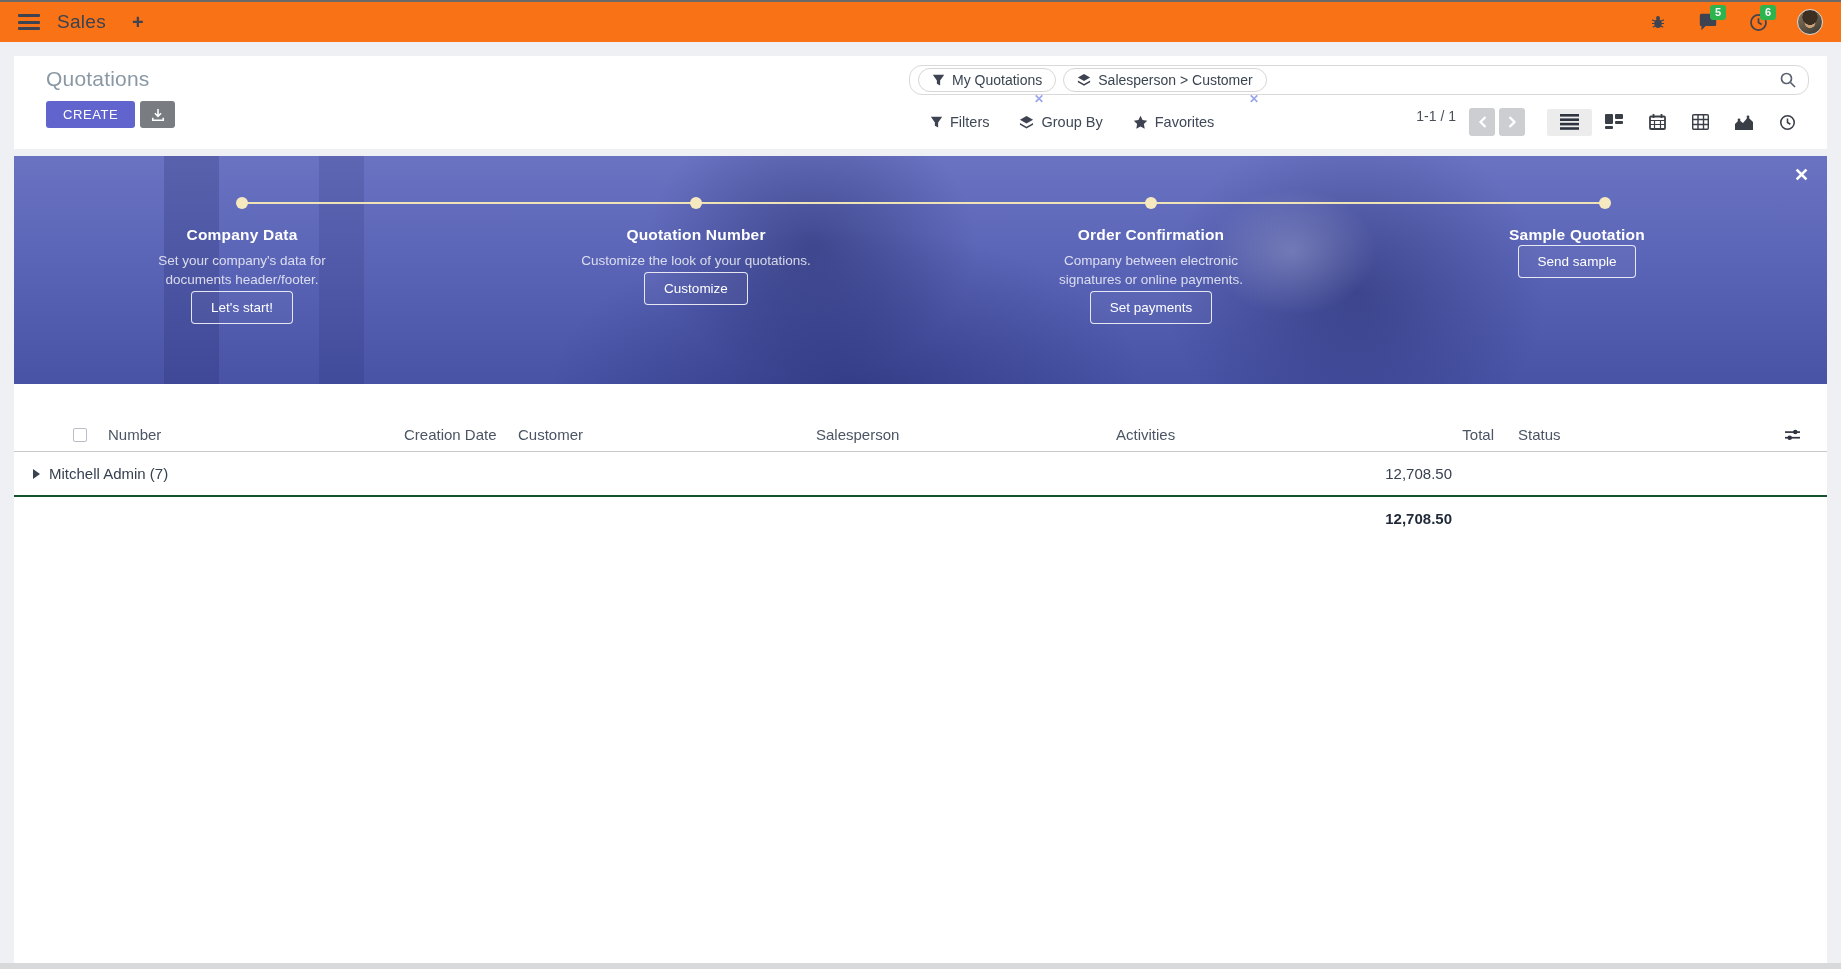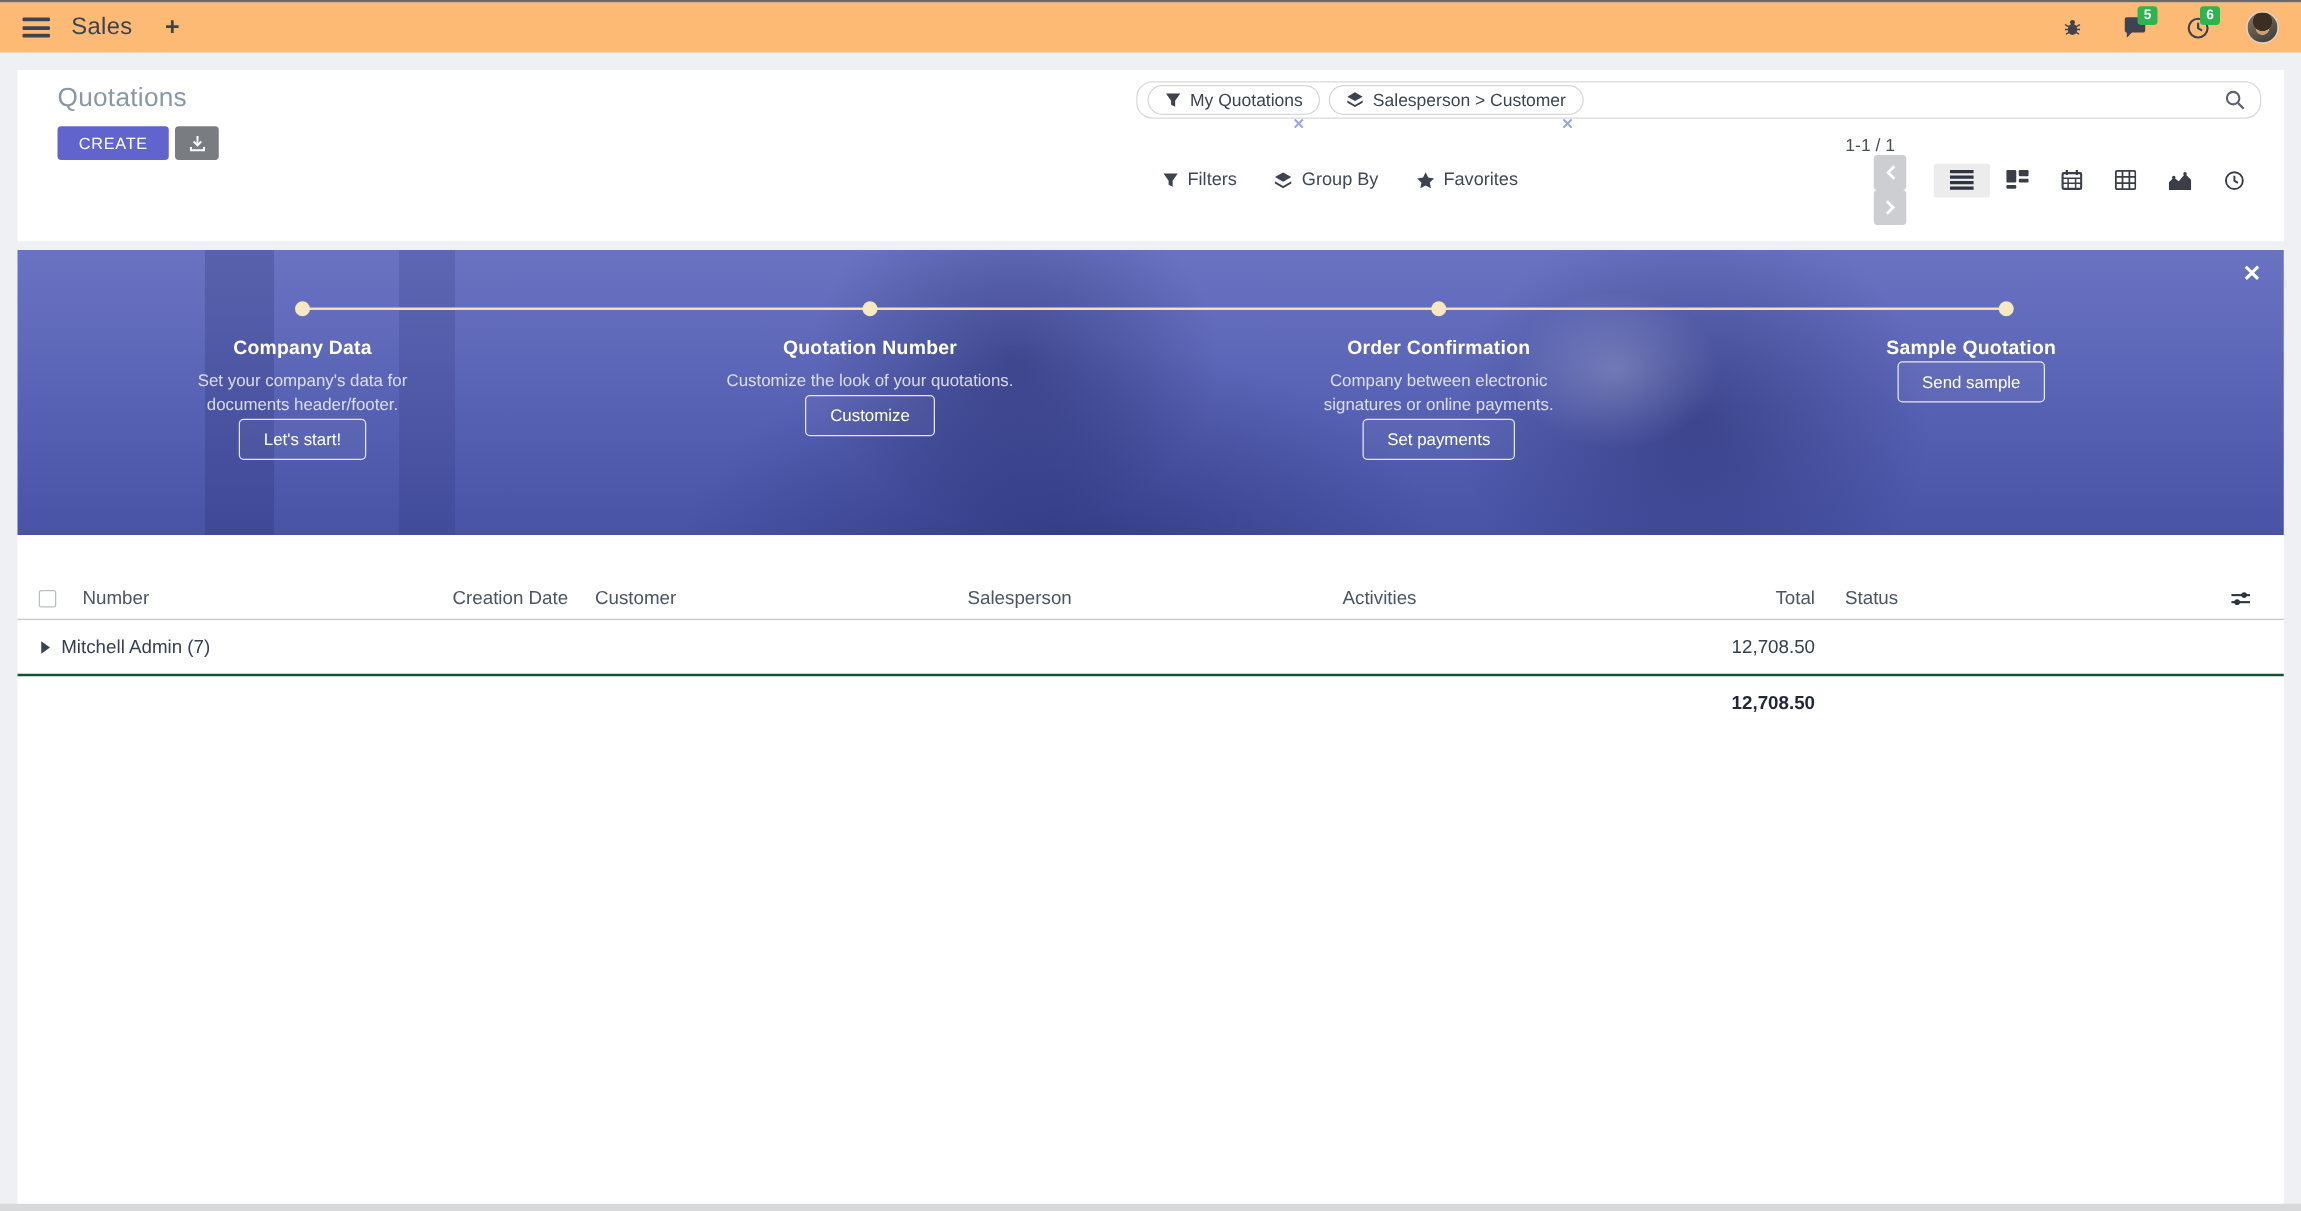--- a/index.html
+++ b/index.html
@@ -8,21 +8,21 @@
     font-family: "Liberation Sans", sans-serif;
     background: #eef0f3;
     color: #3e4352;
     overflow: hidden;
   }
   .screen { position: relative; width: 1841px; height: 969px; }
   .topline { height: 2px; background: #6a6a6a; }
 
   
   .navbar {
-    height: 40px; background: #fdba74; display: flex; align-items: center;
+    height: 40px; background: #f97316; display: flex; align-items: center;
     padding: 0 18px; position: relative;
   }
   .hamburger { width: 22px; height: 16px; display: flex; flex-direction: column; justify-content: space-between; cursor: pointer; }
   .hamburger span { display:block; height: 3px; border-radius: 1px; background: #3e4352; }
   .app-name { margin-left: 17px; font-size: 19px; color: #3b4250; letter-spacing: .3px; cursor: pointer; }
   .nav-plus { margin-left: 26px; font-size: 20px; font-weight: bold; color: #3e4352; cursor: pointer; line-height: 1; }
   .nav-right { margin-left: auto; display: flex; align-items: center; gap: 28px; }
   .nav-icon { position: relative; width: 22px; height: 22px; display:flex; align-items:center; justify-content:center; cursor:pointer; }
   .badge {
     position: absolute; top: -6px; left: 13px;
@@ -74,21 +74,21 @@
   .mag { margin-left: auto; cursor: pointer; display:flex; }
   .facet-x {
     position: absolute; top: 27px; font-size: 12px; font-weight: bold;
     color: #9aa6e8; cursor: pointer; line-height: 1;
   }
   .facet-x.x1 { left: 124px; }
   .facet-x.x2 { left: 339px; }
 
   .cp-row2 { display: flex; align-items: center; margin-top: 13px; padding-left: 21px; }
   .menu-item { display: flex; align-items: center; gap: 7px; font-size: 14.5px; color: #3e4856; cursor: pointer; margin-right: 30px; white-space: nowrap; }
-  .pager { margin-left: auto; display: flex; align-items: flex-end; flex-direction: column; }
+  .pager { margin-left: auto; display: flex; align-items: flex-start; }
   .pager-value { font-size: 14px; color: #4a4f57; margin-right: 9px; cursor: pointer; }
   .pager-btn {
     width: 26px; height: 28px; background: #ccced2; border: none; border-radius: 3px;
     color: #fff; display: flex; align-items: center; justify-content: center; cursor: pointer; margin-left: 4px;
   }
   .switcher { display: flex; margin-left: 22px; }
   .switch-item { padding: 5px 13px; display: flex; align-items: center; justify-content: center; cursor: pointer; border-radius: 2px; }
   .switch-item.active { background: #ececec; }
 
   
@@ -120,21 +120,21 @@
     font-size: 13.5px; padding: 8px 19px; cursor: pointer; font-family: Liberation Sans, sans-serif;
   }
   .banner-close {
     position: absolute; top: 10px; right: 18px; color: #fff; font-size: 18px;
     font-weight: bold; cursor: pointer; line-height: 1;
   }
 
   
   .sheet { background: #fff; height: 579px; padding-top: 34px; }
   .trow { display: flex; align-items: center; }
-  .thead { height: 34px; border-bottom: 1px solid #c8c8c8; font-size: 15px; color: #4b5563; }
+  .thead { height: 34px; border-bottom: 1px solid #c8c8c8; font-size: 15px; color: #4b5563; padding-left: 42px; }
   .cell-check { width: 52px; padding-left: 17px; }
   .checkbox { width: 14px; height: 14px; border: 1px solid #b9bec6; border-radius: 2px; background: #fff; cursor: pointer; }
   .cell-number { width: 296px; cursor: pointer; }
   .cell-date { width: 114px; cursor: pointer; }
   .cell-customer { width: 298px; cursor: pointer; }
   .cell-sales { width: 300px; cursor: pointer; }
   .cell-activities { width: 288px; cursor: pointer; }
   .cell-total { width: 90px; text-align: right; cursor: pointer; }
   .cell-status { padding-left: 24px; width: 160px; cursor: pointer; }
   .cell-opt { margin-left: auto; padding-right: 27px; cursor: pointer; display: flex; align-items: center; }

